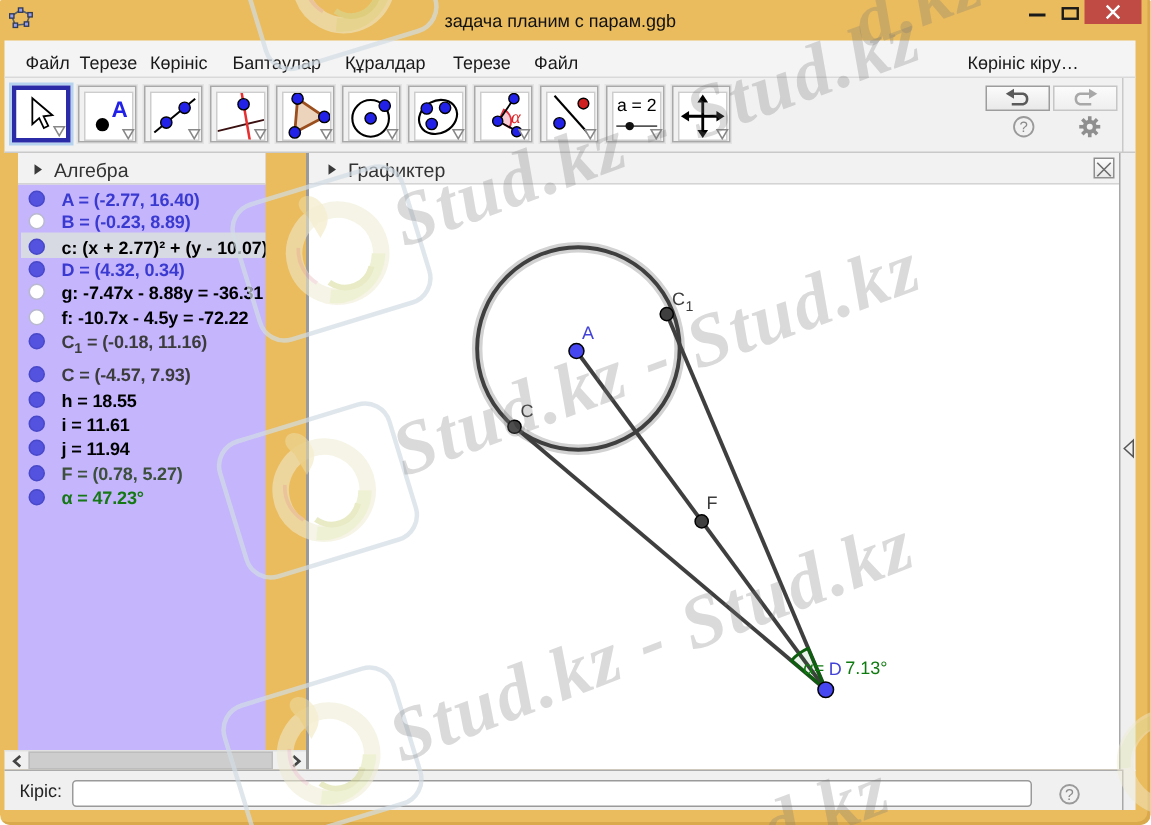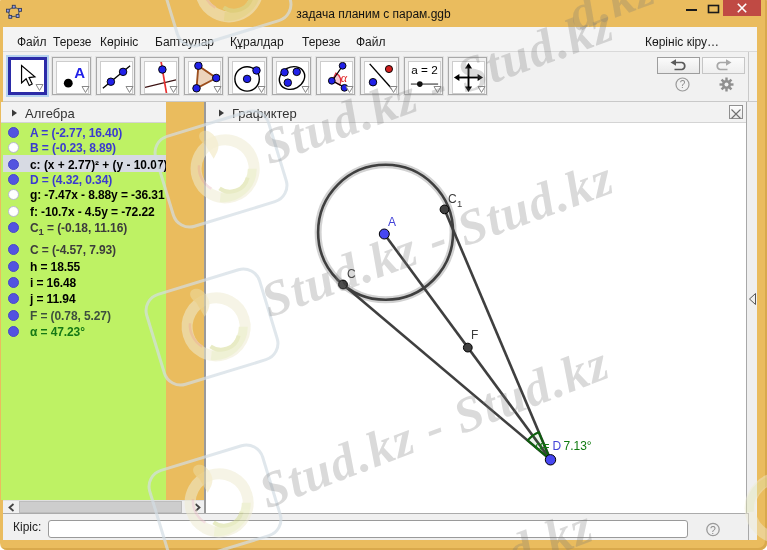--- a/index.html
+++ b/index.html
@@ -18,21 +18,21 @@
 #toolbar{position:absolute;left:3px;top:52px;width:754px;height:50px;background:#f1f1f1;border-bottom:1px solid #c9c9c9;}
 .tbtn{position:absolute;top:5px;width:39px;height:38px;background:#f1f1f1;border:1px solid #a9a9a9;box-shadow:0 0 0 1px #e3e3e3;}
 .tbtn svg.icon{position:absolute;left:3px;top:3px;width:33px;height:33px;background:#fff;border:1px solid #cdcdcd;}
 .tsel svg.icon{left:0;top:0;width:33px;height:32px;border:none;}
 .tsel{border:3px solid #2b2ba8;box-shadow:0 0 0 2px #b5d2ef;background:#fff;}
 .drop{position:absolute;right:0px;bottom:0px;width:9px;height:9px;}
 #undo{position:absolute;left:654px;top:5px;width:43px;height:17px;background:linear-gradient(#fbfbfb,#e9e9e9);border:1px solid #9d9d9d;}
 #redo{position:absolute;left:699px;top:5px;width:43px;height:17px;background:linear-gradient(#fbfbfb,#efefef);border:1px solid #c6c6c6;}
 #tline{position:absolute;left:745px;top:0;width:1px;height:50px;background:#c9c9c9;}
 
-#algebra{position:absolute;left:1px;top:102px;width:165px;height:398px;background:#bef264;overflow:hidden;}
+#algebra{position:absolute;left:12px;top:102px;width:165px;height:398px;background:#c4b5fd;overflow:hidden;}
 #alghead{position:absolute;left:0;top:0;width:201px;height:21px;background:#f2f2f2;border-bottom:1px solid #d4d4d4;}
 #splitter{position:absolute;left:204px;top:102px;width:2px;height:412px;background:#9a9a9a;}
 #graphics{position:absolute;left:206px;top:102px;width:540px;height:411px;background:#fff;}
 #gfxhead{position:absolute;left:0;top:0;width:540px;height:21px;background:#f2f2f2;border-bottom:1px solid #d4d4d4;}
 .phdr{position:absolute;top:4px;font-size:13px;font-weight:normal;color:#333;}
 .pclose{position:absolute;top:3px;width:14px;height:14px;background:linear-gradient(#fdfdfd,#e8e8e8);border:1px solid #8f8f8f;}
 #gutter{position:absolute;left:746px;top:102px;width:11px;height:412px;background:#efefef;border-left:1px solid #a8a8a8;}
 
 .arow{position:absolute;left:0;width:240px;font-size:12px;font-weight:bold;white-space:nowrap;letter-spacing:-0.1px;}
 .arow .txt{position:absolute;left:29px;top:0;}
@@ -282,21 +282,21 @@
     <div class="arow" style="top:141px;color:#3c3c3c">
         <span class="bullet"></span>
         <span class="txt">C = (-4.57, 7.93)</span>
       </div>
     <div class="arow" style="top:158px;color:#000">
         <span class="bullet"></span>
         <span class="txt">h = 18.55</span>
       </div>
     <div class="arow" style="top:174px;color:#000">
         <span class="bullet"></span>
-        <span class="txt">i = 16.48</span>
+        <span class="txt">i = 11.61</span>
       </div>
     <div class="arow" style="top:190px;color:#000">
         <span class="bullet"></span>
         <span class="txt">j = 11.94</span>
       </div>
     <div class="arow" style="top:207px;color:#3d4f3d">
         <span class="bullet"></span>
         <span class="txt">F = (0.78, 5.27)</span>
       </div>
     <div class="arow" style="top:223px;color:#157815">

